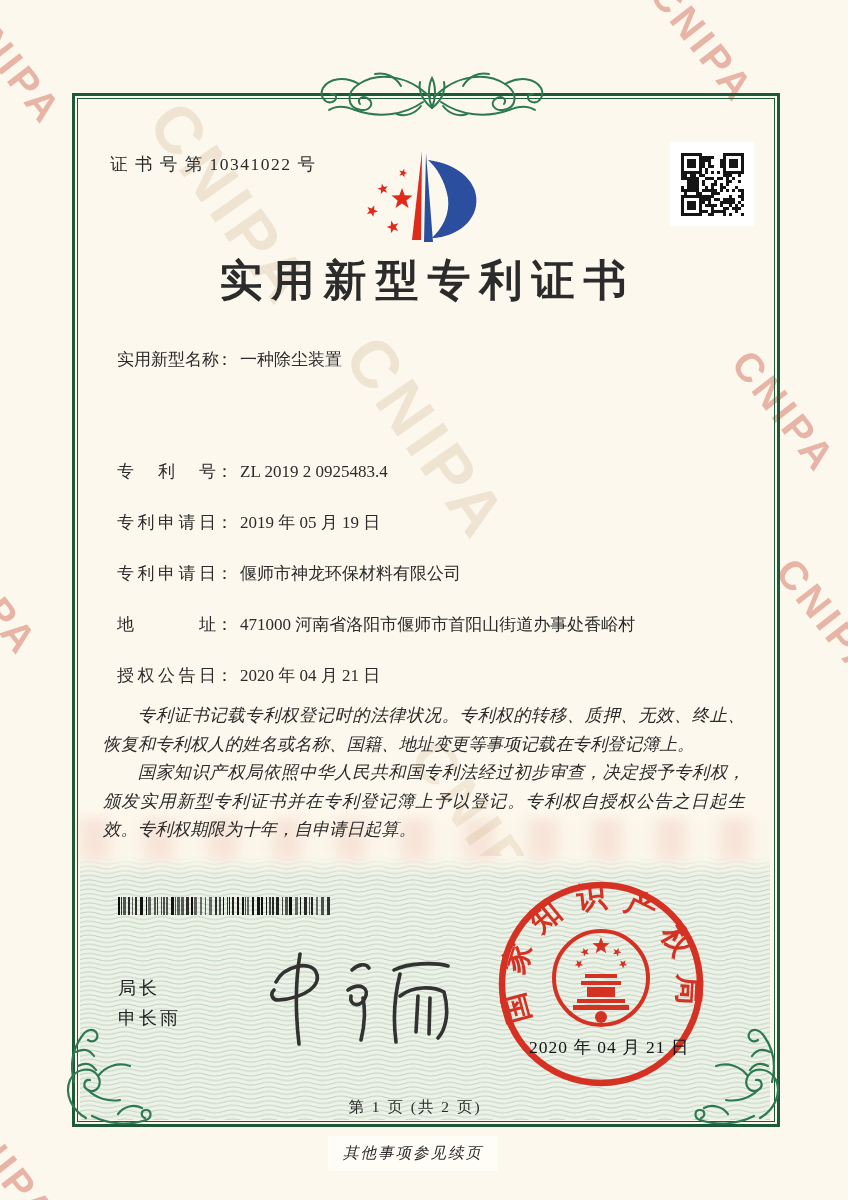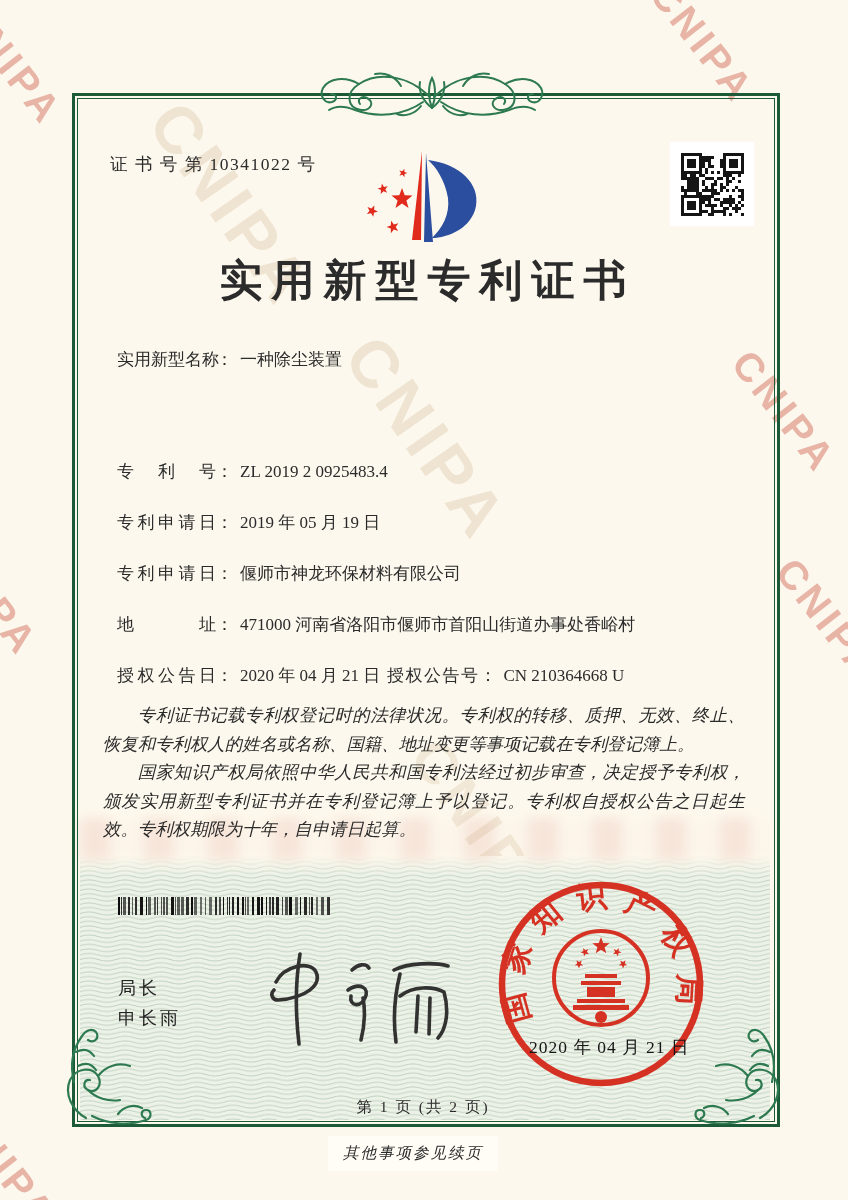--- a/index.html
+++ b/index.html
@@ -51,21 +51,21 @@
   #barcode{position:absolute;left:118px;top:897px;width:218px;height:18px;z-index:12;
            display:flex;align-items:stretch;}
   #barcode span{display:block;height:100%;}
   .signer-title{position:absolute;left:118px;top:976px;z-index:12;font-size:18px;letter-spacing:3px;
                 font-family:"Liberation Sans","DejaVu Sans",sans-serif;color:#222;}
   .signer-name{position:absolute;left:118px;top:1006px;z-index:12;font-size:18px;letter-spacing:3px;
                font-family:"Liberation Sans","DejaVu Sans",sans-serif;color:#222;}
   .signature{position:absolute;left:248px;top:948px;z-index:13;}
   .seal{position:absolute;left:497px;top:880px;z-index:14;opacity:0.95;}
   .seal-date{position:absolute;left:529px;top:1035px;z-index:16;font-size:17.5px;letter-spacing:1px;color:#151515;}
-  .page-indicator{position:absolute;left:72px;top:1097px;width:702px;text-align:center;z-index:12;
+  .page-indicator{position:absolute;left:64px;top:1097px;width:702px;text-align:center;z-index:12;
                   font-size:15.5px;letter-spacing:2px;}
   .footer-note{position:absolute;left:328px;top:1136px;z-index:12;background:#fffdf6;
                padding:7px 15px;font-size:15.5px;letter-spacing:2px;font-style:italic;}
 </style>
 </head>
 <body>
 
 <div class="page">
 
   <div class="wm wm-tan" style="left:196px;top:88px;">CNIPA</div>
@@ -609,23 +609,20 @@
     <span class="flabel">专利申请日</span><span class="fcolon">：</span><span class="fvalue">2019 年 05 月 19 日</span>
   </div>
   <div class="row" style="top:562px;">
     <span class="flabel">专利申请日</span><span class="fcolon">：</span><span class="fvalue">偃师市神龙环保材料有限公司</span>
   </div>
   <div class="row" style="top:613px;">
     <span class="flabel">地址</span><span class="fcolon">：</span><span class="fvalue">471000 河南省洛阳市偃师市首阳山街道办事处香峪村</span>
   </div>
   <div class="row" style="top:664px;width:640px;">
     <span class="flabel">授权公告日</span><span class="fcolon">：</span><span class="fvalue">2020 年 04 月 21 日</span>
-    <span class="grant2">
-      <span class="flabel2">授权公告号</span><span class="fcolon">：</span><span class="fvalue">CN 210364668 U</span>
-    </span>
   </div>
 
   <div class="bodytext">
     <p>专利证书记载专利权登记时的法律状况。专利权的转移、质押、无效、终止、恢复和专利权人的姓名或名称、国籍、地址变更等事项记载在专利登记簿上。</p>
     <p>国家知识产权局依照中华人民共和国专利法经过初步审查，决定授予专利权，颁发实用新型专利证书并在专利登记簿上予以登记。专利权自授权公告之日起生效。专利权期限为十年，自申请日起算。</p>
   </div>
 
   <div id="barcode">
       <span style="width: 2px; background: rgba(10, 10, 10, 0.99);"></span>
       <span style="width: 1px; background: transparent;"></span>

